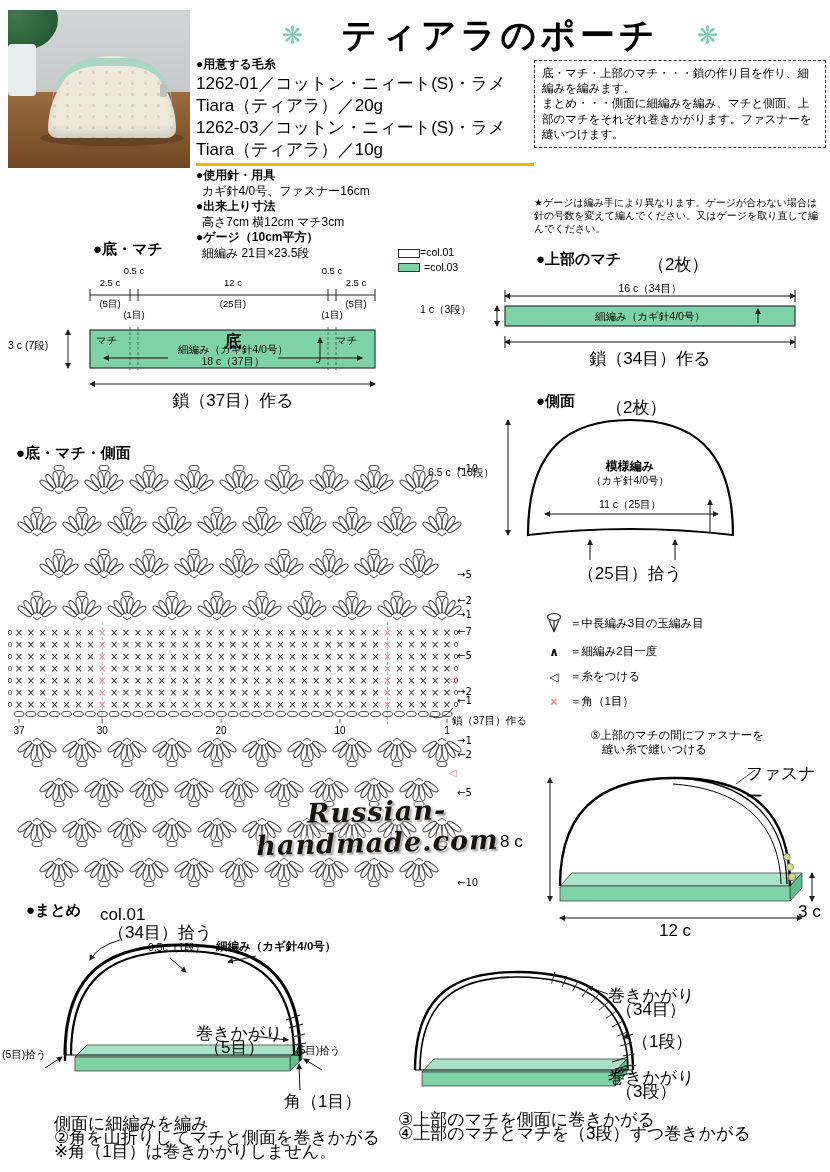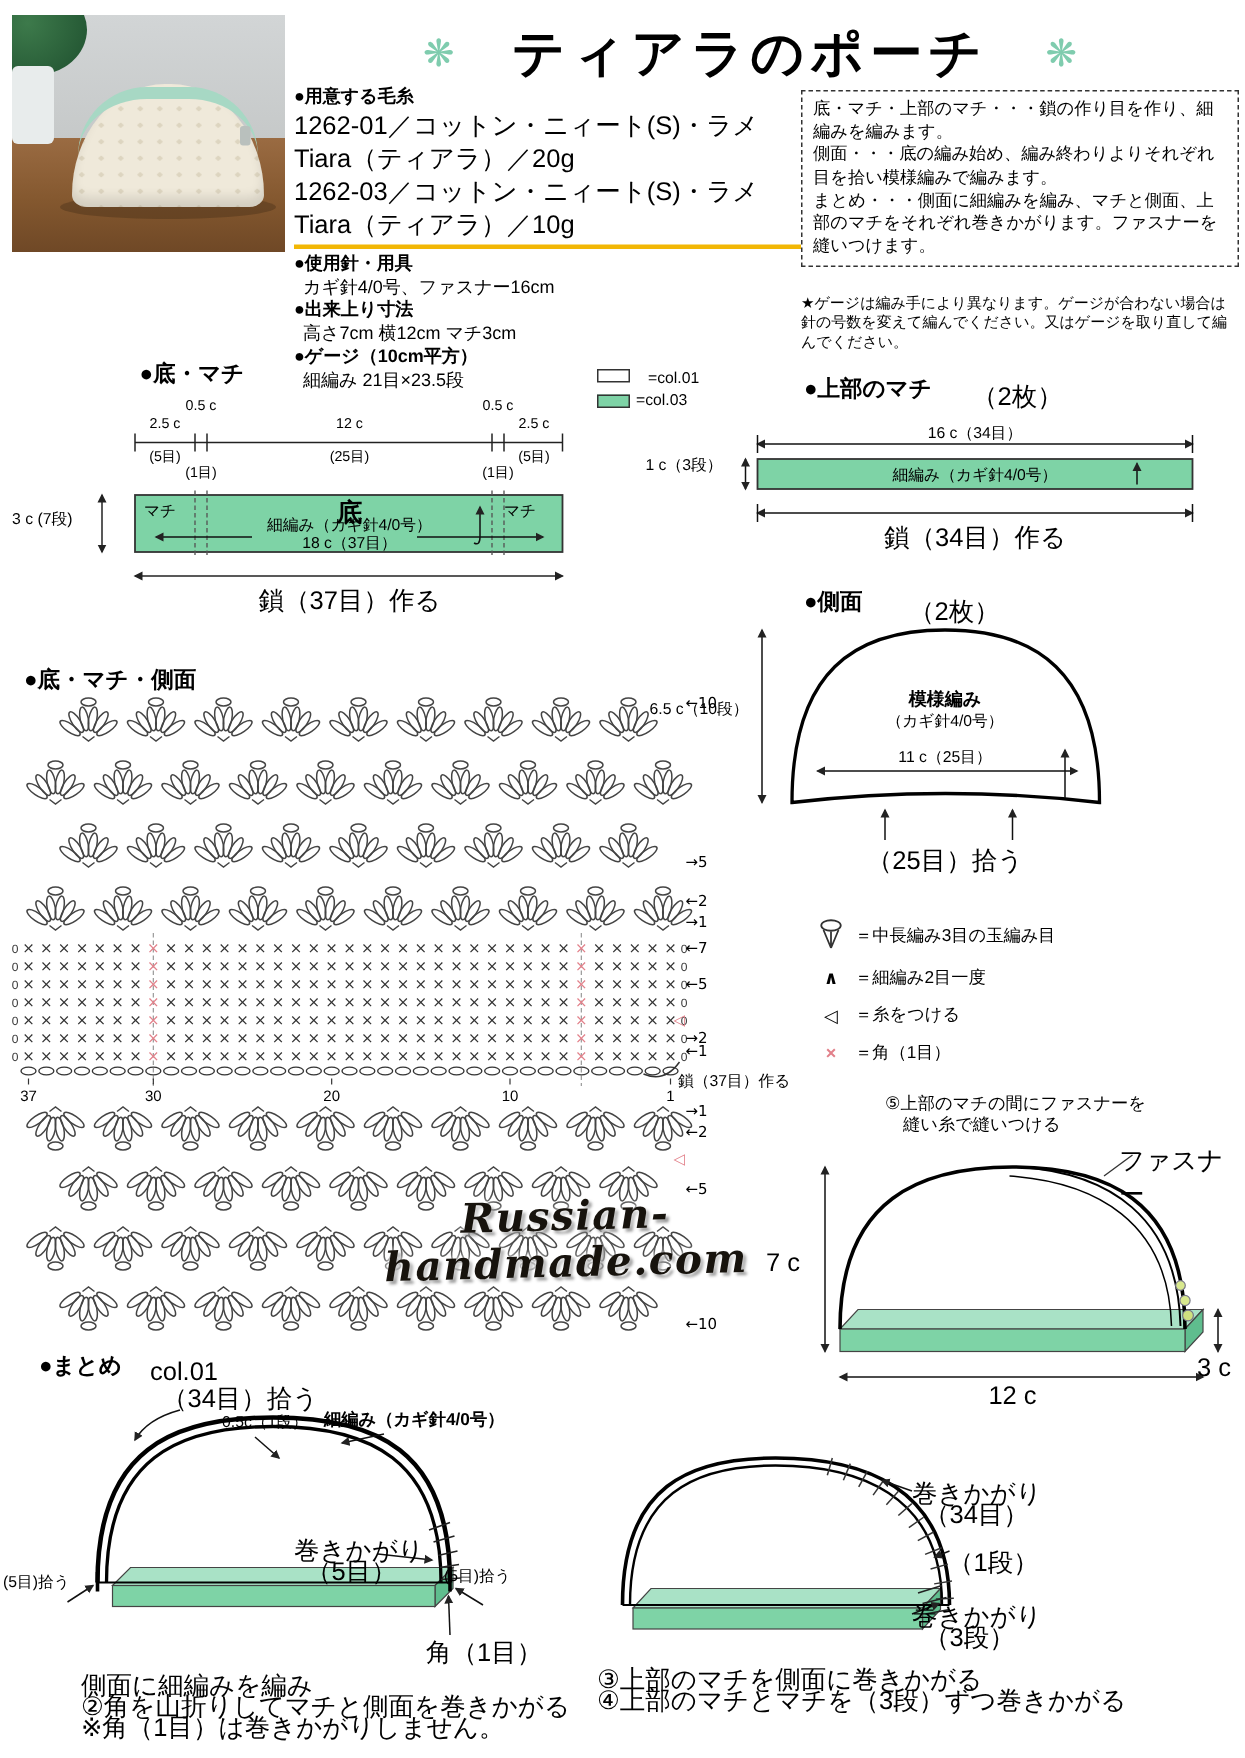--- a/index.html
+++ b/index.html
@@ -1,21 +1,21 @@
 <!DOCTYPE html>
 <html><head>
 <meta charset="utf-8">
 <style>
 *{box-sizing:border-box;margin:0;padding:0}
 body{font-family:"Liberation Sans","DejaVu Sans",sans-serif;background:#9a9a9a}
 #page{position:relative;width:830px;height:1172px;background:#fff;margin:0 auto;overflow:hidden;color:#000}
 .abs{position:absolute}
 .b{font-weight:bold}
 .ctr{text-align:center}
-.rt{text-align:center}
+.rt{text-align:left}
 .t9{font-size:9.5px}
 .t10{font-size:10.5px}
 .t11{font-size:17px}
 .t115{font-size:11.5px}
 .t12{font-size:12px}
 .t13{font-size:12px}
 .h15{font-size:15px;font-weight:bold}
 svg.ov{position:absolute;overflow:visible}
 svg.inl{position:static}
 #points-box{border:1.5px dashed #333;padding:5px 7px;line-height:1.32}
@@ -52,29 +52,28 @@
     <div class="t13 b">●使用針・用具</div>
     <div class="t12" style="padding-left:6px">カギ針4/0号、ファスナー16cm</div>
     <div class="t13 b">●出来上り寸法</div>
     <div class="t12" style="padding-left:6px">高さ7cm 横12cm マチ3cm</div>
     <div class="t13 b">●ゲージ（10cm平方）</div>
     <div class="t12" style="padding-left:6px">細編み 21目×23.5段</div>
   </div>
 
   <div class="abs" id="points-box" style="left:534px;top:60px;width:292px">
     <div class="t115">底・マチ・上部のマチ・・・鎖の作り目を作り、細編みを編みます。</div>
-    <div class="t115">側面・・・底の編み始め、編み終わりよりそれぞれ目を拾い模様編みで編みます。</div>
     <div class="t115">まとめ・・・側面に細編みを編み、マチと側面、上部のマチをそれぞれ巻きかがります。ファスナーを縫いつけます。</div>
   </div>
   <div class="abs" style="left:534px;top:196px;width:292px;font-size:10px;line-height:1.3">★ゲージは編み手により異なります。ゲージが合わない場合は針の号数を変えて編んでください。又はゲージを取り直して編んでください。</div>
 
   <div class="abs h15" style="left:93px;top:240px">●底・マチ</div>
 
   <div class="abs" style="left:398px;top:246px">
-    <div style="display:flex;align-items:flex-start;gap:12px;margin-bottom:3px">
+    <div style="display:flex;align-items:flex-end;gap:0;margin-bottom:3px">
       <span style="display:inline-block;width:22px;height:9px;background:#fff;border:1px solid #333"></span>
       <span class="t10">=col.01</span>
     </div>
     <div style="display:flex;align-items:center;gap:4px">
       <span style="display:inline-block;width:22px;height:9px;background:#7ed3a6;border:1px solid #333"></span>
       <span class="t10">=col.03</span>
     </div>
   </div>
 
   <svg class="ov" style="left:40px;top:272px" width="360" height="132" viewBox="0 0 360 132">
@@ -1172,21 +1171,21 @@
         <circle cx="250" cy="107" r="3.4" fill="#d8e88e"></circle>
         <circle cx="252" cy="117" r="3.6" fill="#cfe07f"></circle>
     </g>
     <g stroke="#111" stroke-width="1" fill="none">
       <line x1="10" y1="18" x2="10" y2="141" marker-start="url(#ah-d)" marker-end="url(#ah-d)"></line>
       <line x1="20" y1="158" x2="262" y2="158" marker-start="url(#ah-d)" marker-end="url(#ah-d)"></line>
       <line x1="272" y1="113" x2="272" y2="141" marker-start="url(#ah-d)" marker-end="url(#ah-d)"></line>
     </g>
   </svg>
 
-  <div class="abs t11 rt" style="left:500px;top:832px;width:44px">7 c</div>
+  <div class="abs t11 rt" style="left:500px;top:832px;width:44px">8 c</div>
   <div class="abs t11 ctr" style="left:645px;top:921px;width:60px">12 c</div>
   <div class="abs t11" style="left:798px;top:902px">3 c</div>
 
   <div class="abs wm ctr" style="left:222px;top:796px;width:310px">Russian-handmade.com</div>
 
   <div class="abs h15" style="left:26px;top:901px">●まとめ</div>
   <div class="abs t11" style="left:100px;top:905px">col.01</div>
 
   <svg class="ov" style="left:0px;top:918px" width="360" height="192" viewBox="0 0 360 192">
     <defs>

